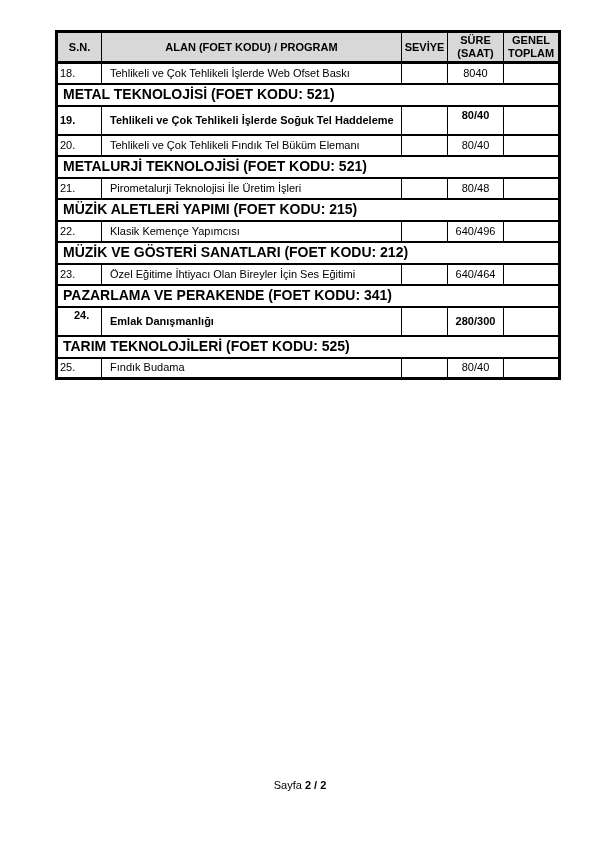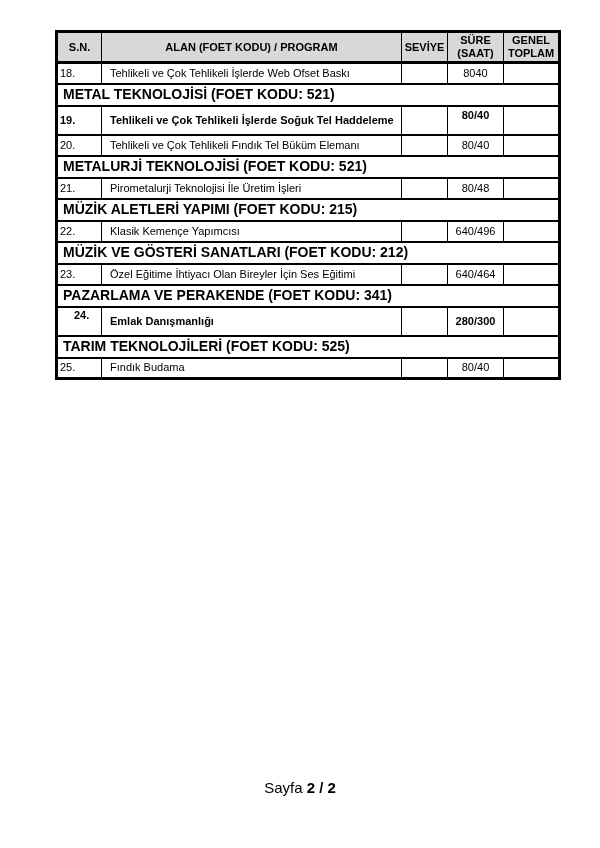--- a/index.html
+++ b/index.html
@@ -79,21 +79,21 @@
     padding-left: 5px;
     font-size: 14px;
   }
 
   .footer {
     position: absolute;
     left: 0;
     top: 779px;
     width: 100%;
     text-align: center;
-    font-size: 15px;
+    font-size: 11px;
   }
   .footer .page-num { font-weight: bold; }
 </style>
 </head>
 <body>
 
 <div class="page">
 
   <div class="table-wrap">
     <table class="program-table">

